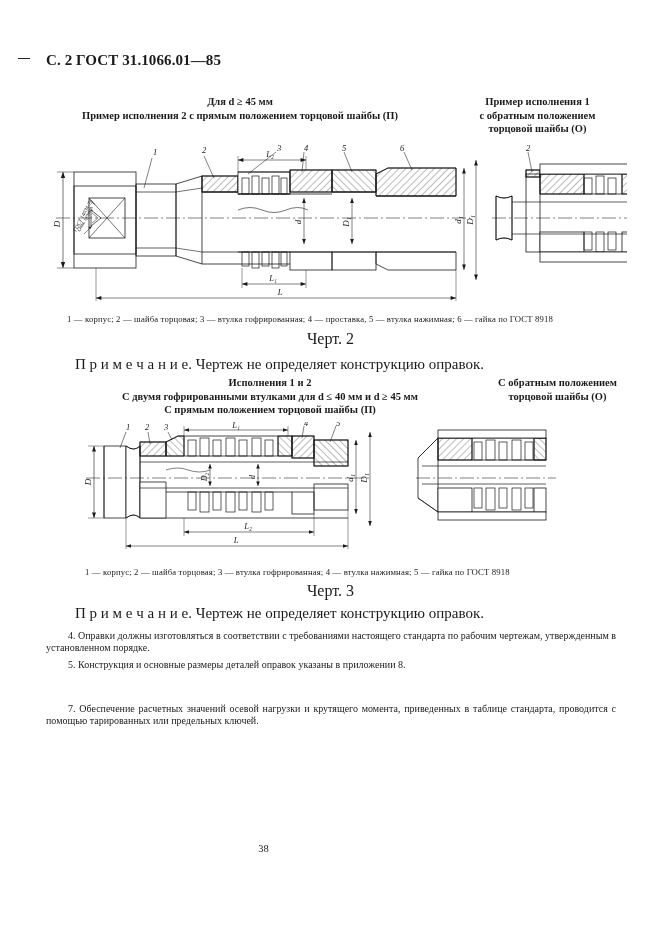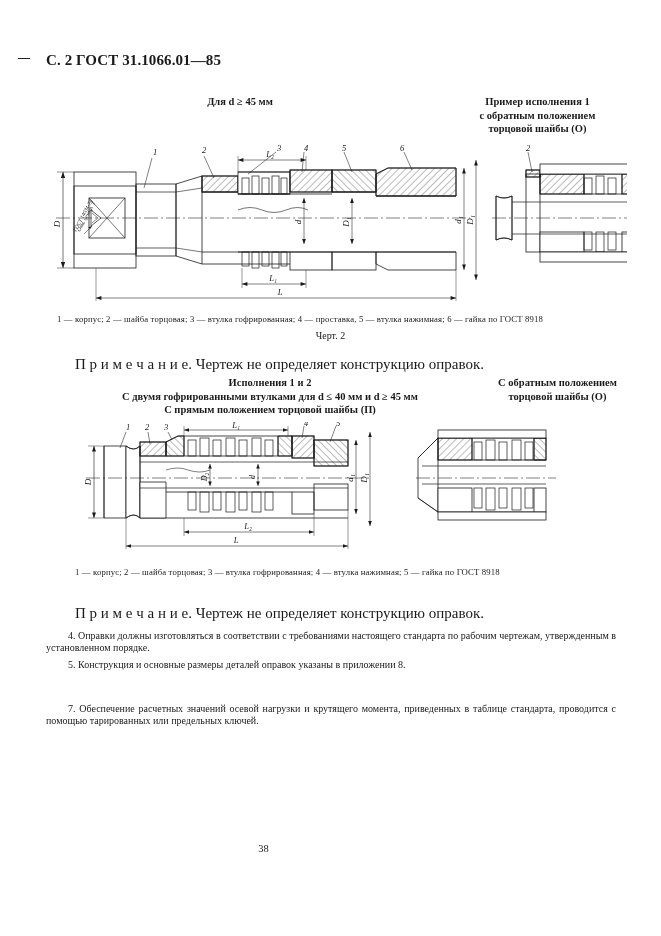--- a/index.html
+++ b/index.html
@@ -45,26 +45,27 @@
     font-weight: bold;
     text-align: center;
     line-height: 13.5px;
   }
   .legend {
     position: absolute;
     font-size: 8.7px;
     line-height: 12px;
     letter-spacing: 0.15px;
     white-space: nowrap;
+    margin-left: 10px;
   }
   .figcap {
     position: absolute;
     width: 100%;
     text-align: center;
-    font-size: 10px;
+    font-size: 16px;
   }
   .note {
     position: absolute;
     font-size: 15px;
   }
   .para {
     position: absolute;
     left: 46px;
     width: 570px;
     font-size: 10px;
@@ -90,20 +91,21 @@
 <body>
 
 <div class="page">
 
   <div class="edge-mark"></div>
 
   <div class="page-header">С. 2 ГОСТ 31.1066.01—85</div>
 
   <div class="ttl" style="left:60px; top:95px; width:360px;">
     <div>Для d ≥ 45 мм</div>
+    <div>Пример исполнения 2 с прямым положением торцовой шайбы (П)</div>
   </div>
   <div class="ttl" style="left:430px; top:95px; width:215px;">
     <div>Пример исполнения 1</div>
     <div>с обратным положением</div>
     <div>торцовой шайбы (О)</div>
   </div>
 
   <div class="draw" style="left:52px; top:140px;">
     <svg width="575" height="165" viewBox="0 0 575 165" xmlns="http://www.w3.org/2000/svg">
       <defs>
@@ -466,20 +468,21 @@
           <line x1="6" y1="44" x2="130" y2="44" stroke-width="0.7"></line>
           <line x1="6" y1="62" x2="130" y2="62" stroke-width="0.7"></line>
 
           <line x1="0" y1="56" x2="140" y2="56" stroke-width="0.55" stroke-dasharray="14,3,2,3"></line>
         </g>
       </g>
     </svg>
   </div>
 
   <div class="legend" style="left:75px; top:566px;">1 — корпус;  2 — шайба торцовая;  3 — втулка гофрированная;  4 — втулка нажимная;  5 —   гайка по ГОСТ 8918</div>
+  <div class="figcap" style="top:582px;">Черт. 3</div>
   <div class="note" style="left:75px; top:605px;">П р и м е ч а н и е.  Чертеж не определяет конструкцию оправок.</div>
 
   <div class="para" style="top:630px;">4. Оправки должны изготовляться в соответствии с требованиями настоящего стандарта по рабочим чертежам, утвержденным в установленном порядке.</div>
   <div class="para" style="top:659px;">5. Конструкция и основные размеры деталей оправок указаны в приложении 8.</div>
   <div class="para" style="top:703px;">7. Обеспечение расчетных значений осевой нагрузки и крутящего момента, приведенных в таблице стандарта, проводится с помощью тарированных или предельных ключей.</div>
 
   <div class="pageno">38</div>
 
 </div>
 

